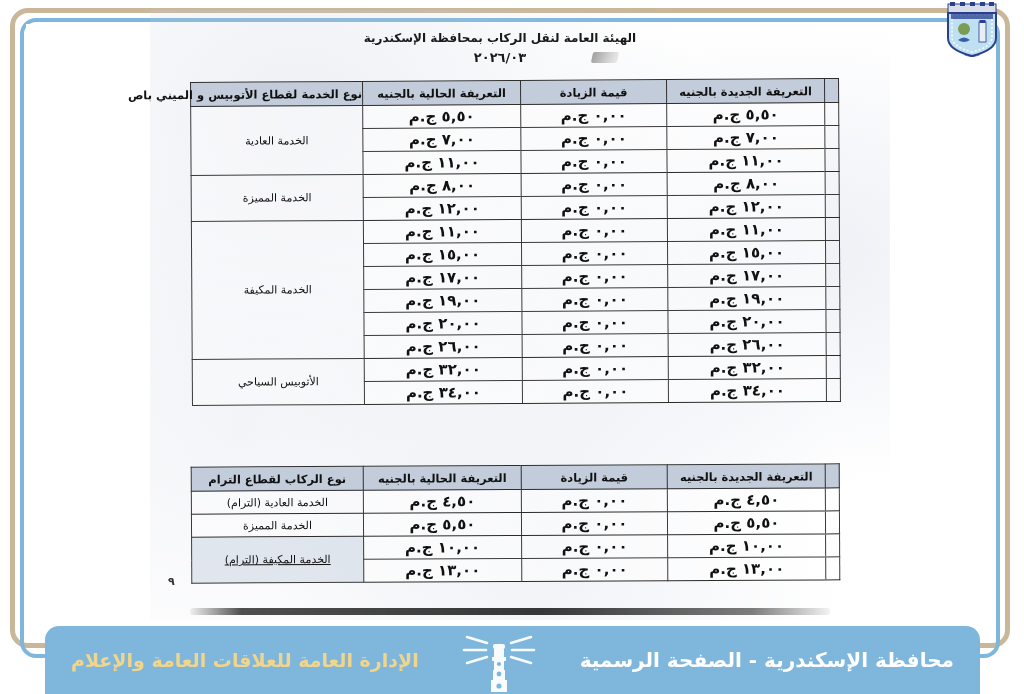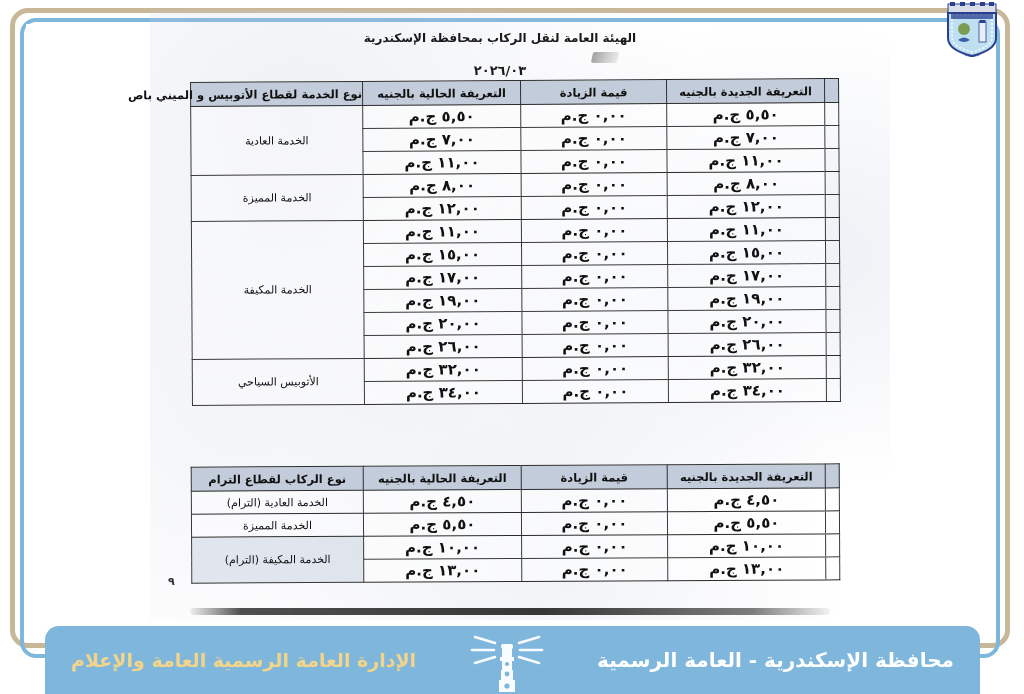--- a/index.html
+++ b/index.html
@@ -45,21 +45,21 @@
   
   .doc-head{
     position:absolute;left:0;top:20px;width:700px;text-align:center;
     z-index:8;
   }
   .doc-title{
     font-size:12px;font-weight:bold;color:#1a1a1a;letter-spacing:0;
     line-height:1.45;
   }
   .doc-date{
-    font-size:13px;font-weight:bold;color:#1a1a1a;margin-top:16px;letter-spacing:1px;
+    font-size:13px;font-weight:bold;color:#1a1a1a;margin-top:3px;letter-spacing:1px;
   }
   .stamp-blot{
     position:absolute;right:232px;top:22px;width:26px;height:11px;
     background:linear-gradient(100deg,#555 0%,#888 35%,#bbb 70%,#ddd 100%);
     opacity:.55;border-radius:2px;transform:skewX(-12deg);
   }
 
   
   .tbl-wrap{position:absolute;z-index:9;}
   #tbl1-wrap{left:42px;top:70px;width:648px;transform:rotate(-0.35deg);}
@@ -83,21 +83,21 @@
     border-color:#2f2f2f;
   }
   table.doc td.val{
     font-size:15px;font-weight:bold;letter-spacing:.3px;
     background:rgba(255,255,255,.55);
   }
   table.doc td.svc{
     font-size:11px;font-weight:normal;
     background:rgba(255,255,255,.35);
   }
-  td.svc-tint{background:rgba(196,206,222,.45) !important;}
+  td.svc-tint{background:rgba(196,206,222,.45) !important;text-decoration:underline;}
   .edge-col{width:14px;background:#c3ccda;}
   .edge-col-body{width:14px;background:transparent;border-left:none !important;}
 
   
   tr.grp-end td{border-bottom:1.6px solid #2b2b2b;}
 
   
   .smudge{
     position:absolute;z-index:10;left:190px;top:600px;width:640px;height:7px;
     background:linear-gradient(90deg,rgba(20,20,20,.05) 0%,rgba(20,20,20,.75) 8%,rgba(20,20,20,.85) 55%,rgba(20,20,20,.55) 88%,rgba(20,20,20,.05) 100%);
@@ -317,21 +317,21 @@
         </tbody>
     </table>
   </div>
 
   <div class="pencil-mark" id="margin-note" style="left:18px;top:565px;">٩</div>
 
   <div class="smudge" style="left:40px;top:598px;width:640px;"></div>
 </div>
 
 <div class="banner">
-  <div class="banner-right">محافظة الإسكندرية - العامة الرسمية</div>
+  <div class="banner-right">محافظة الإسكندرية - الصفحة الرسمية</div>
 
   <svg class="lighthouse" viewBox="0 0 120 64" aria-hidden="true">
     <g fill="#ffffff" opacity=".95">
       <rect x="54" y="16" width="12" height="5" rx="2"></rect>
       <path d="M55 21 h10 v8 h-10 Z"></path>
       <path d="M53 29 h14 v4 h-14 Z"></path>
       <path d="M55 33 h10 v9 h-10 Z"></path>
       <path d="M54 42 h12 v10 h-12 Z"></path>
       <path d="M52 52 h16 v12 h-16 Z"></path>
       <circle cx="60" cy="36" r="2.1" fill="#7fb7dc"></circle>
@@ -341,14 +341,14 @@
     <g stroke="#ffffff" stroke-width="2.6" stroke-linecap="round" opacity=".95">
       <line x1="48" y1="15" x2="28" y2="9"></line>
       <line x1="47" y1="22" x2="25" y2="22"></line>
       <line x1="48" y1="29" x2="28" y2="35"></line>
       <line x1="72" y1="15" x2="92" y2="9"></line>
       <line x1="73" y1="22" x2="95" y2="22"></line>
       <line x1="72" y1="29" x2="92" y2="35"></line>
     </g>
   </svg>
 
-  <div class="banner-left">الإدارة العامة الرسمية العامة والإعلام</div>
+  <div class="banner-left">الإدارة العامة للعلاقات العامة والإعلام</div>
 </div>
 
 </body></html>

